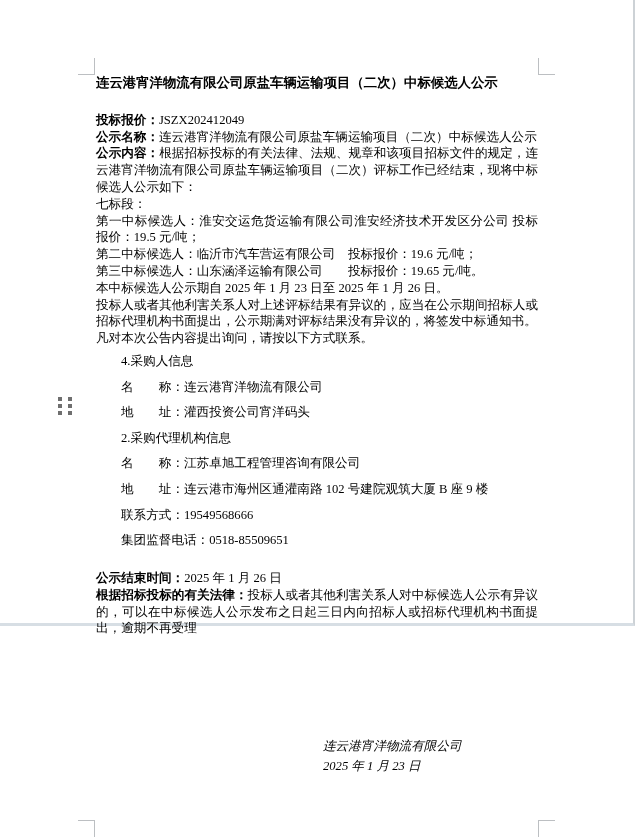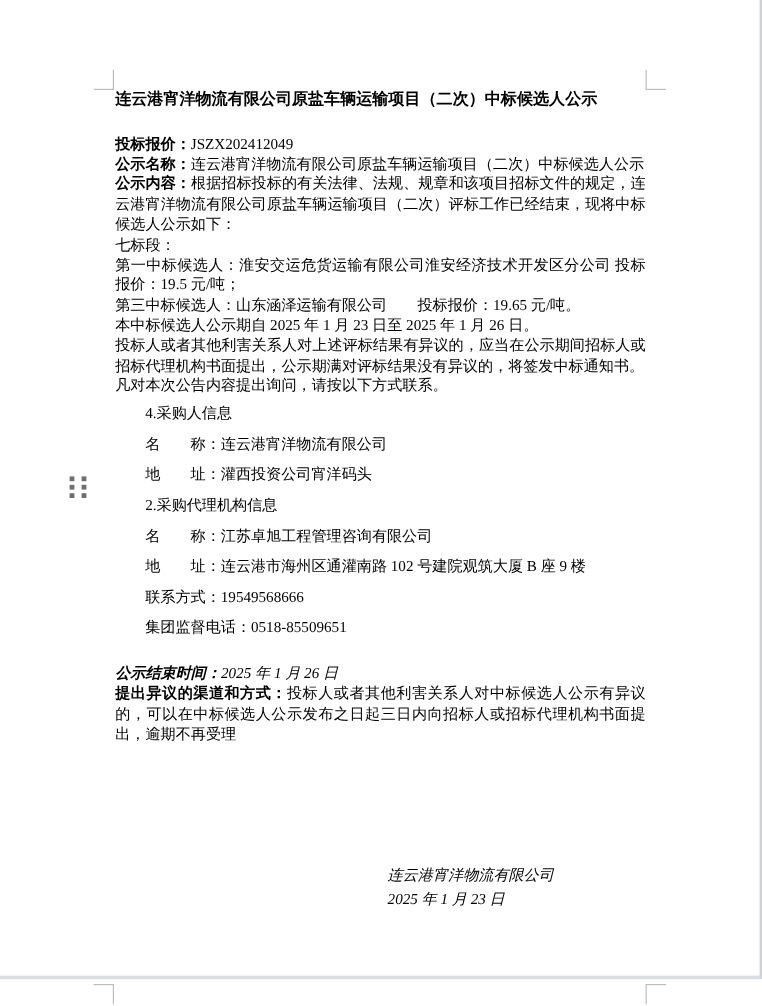--- a/index.html
+++ b/index.html
@@ -2,21 +2,21 @@
 <html><head>
 <meta charset="utf-8">
 <style>
   * { margin:0; padding:0; box-sizing:border-box; }
   html,body { background:#ffffff; }
   body {
     width:635px; height:838px; position:relative; overflow:hidden;
     font-family:"Liberation Serif", serif; color:#000000;
   }
   .page {
-    position:absolute; left:0; top:0; width:635px; height:816px;
+    position:absolute; left:0; top:0; width:635px; height:626px;
     background:#ffffff;
     border-right:2px solid #cdd2d6;
     border-bottom:3px solid #d7dee4;
   }
   
   .mark { position:absolute; width:17px; height:17px; border:0 solid #bcbfc2; }
   .mark.tl { left:78px;  top:58px;  border-right-width:1px;  border-bottom-width:1px; }
   .mark.tr { left:538px; top:58px;  border-left-width:1px;   border-bottom-width:1px; }
   .mark.bl { left:78px;  top:820px; border-right-width:1px;  border-top-width:1px; }
   .mark.br { left:538px; top:820px; border-left-width:1px;   border-top-width:1px; }
@@ -33,21 +33,21 @@
     font-size:12.6px; line-height:16.8px;
   }
   .text-area p { text-align:justify; }
   .doc-title {
     font-weight:bold; font-size:13.4px; text-align:center; line-height:16.8px;
     margin-bottom:20px;
   }
   .field b, .tail b { font-weight:bold; }
   .info-heading { margin:6px 0 0 25px; }
   .info-line { margin:8.8px 0 0 25px; }
-  .tail-block { margin-top:21px;font-style:italic; }
+  .tail-block { margin-top:21px; }
   .signature {
     margin:100px 0 0 227px; width:200px; text-align:center; line-height:19.5px;font-style:italic;
   }
 </style>
 </head>
 <body>
 
 <div class="page">
 
   <span class="mark tl"></span>
@@ -70,39 +70,40 @@
 
     <p class="field"><b>投标报价：</b><span>JSZX202412049</span></p>
 
     <p class="field"><b>公示名称：</b><span>连云港宵洋物流有限公司原盐车辆运输项目（二次）中标候选人公示</span></p>
 
     <p class="field"><b>公示内容：</b><span>根据招标投标的有关法律、法规、规章和该项目招标文件的规定，连云港宵洋物流有限公司原盐车辆运输项目（二次）评标工作已经结束，现将中标候选人公示如下：</span></p>
 
     <p>七标段：</p>
 
     <p>第一中标候选人：淮安交运危货运输有限公司淮安经济技术开发区分公司 投标报价：19.5 元/吨；</p>
+    <p>第二中标候选人：临沂市汽车营运有限公司　投标报价：19.6 元/吨；</p>
     <p>第三中标候选人：山东涵泽运输有限公司　　投标报价：19.65 元/吨。</p>
 
     <p>本中标候选人公示期自 2025 年 1 月 23 日至 2025 年 1 月 26 日。</p>
     <p>投标人或者其他利害关系人对上述评标结果有异议的，应当在公示期间招标人或招标代理机构书面提出，公示期满对评标结果没有异议的，将签发中标通知书。</p>
     <p>凡对本次公告内容提出询问，请按以下方式联系。</p>
 
     <p class="info-heading">4.采购人信息</p>
     <p class="info-line">名　　称：连云港宵洋物流有限公司</p>
     <p class="info-line">地　　址：灌西投资公司宵洋码头</p>
 
     <p class="info-line">2.采购代理机构信息</p>
     <p class="info-line">名　　称：江苏卓旭工程管理咨询有限公司</p>
     <p class="info-line">地　　址：连云港市海州区通灌南路 102 号建院观筑大厦 B 座 9 楼</p>
     <p class="info-line">联系方式：19549568666</p>
     <p class="info-line">集团监督电话：0518-85509651</p>
 
     <p class="tail tail-block"><b>公示结束时间：</b><span>2025 年 1 月 26 日</span></p>
 
-    <p class="tail"><b>提出异议的渠道和方式：</b><span>投标人或者其他利害关系人对中标候选人公示有异议的，可以在中标候选人公示发布之日起三日内向招标人或招标代理机构书面提出，逾期不再受理</span></p>
+    <p class="tail"><b>根据招标投标的有关法律：</b><span>投标人或者其他利害关系人对中标候选人公示有异议的，可以在中标候选人公示发布之日起三日内向招标人或招标代理机构书面提出，逾期不再受理</span></p>
 
     <div class="signature">
       <p>连云港宵洋物流有限公司</p>
       <p>2025 年 1 月 23 日</p>
     </div>
 
   </div>
 </div>
 
 </body></html>

